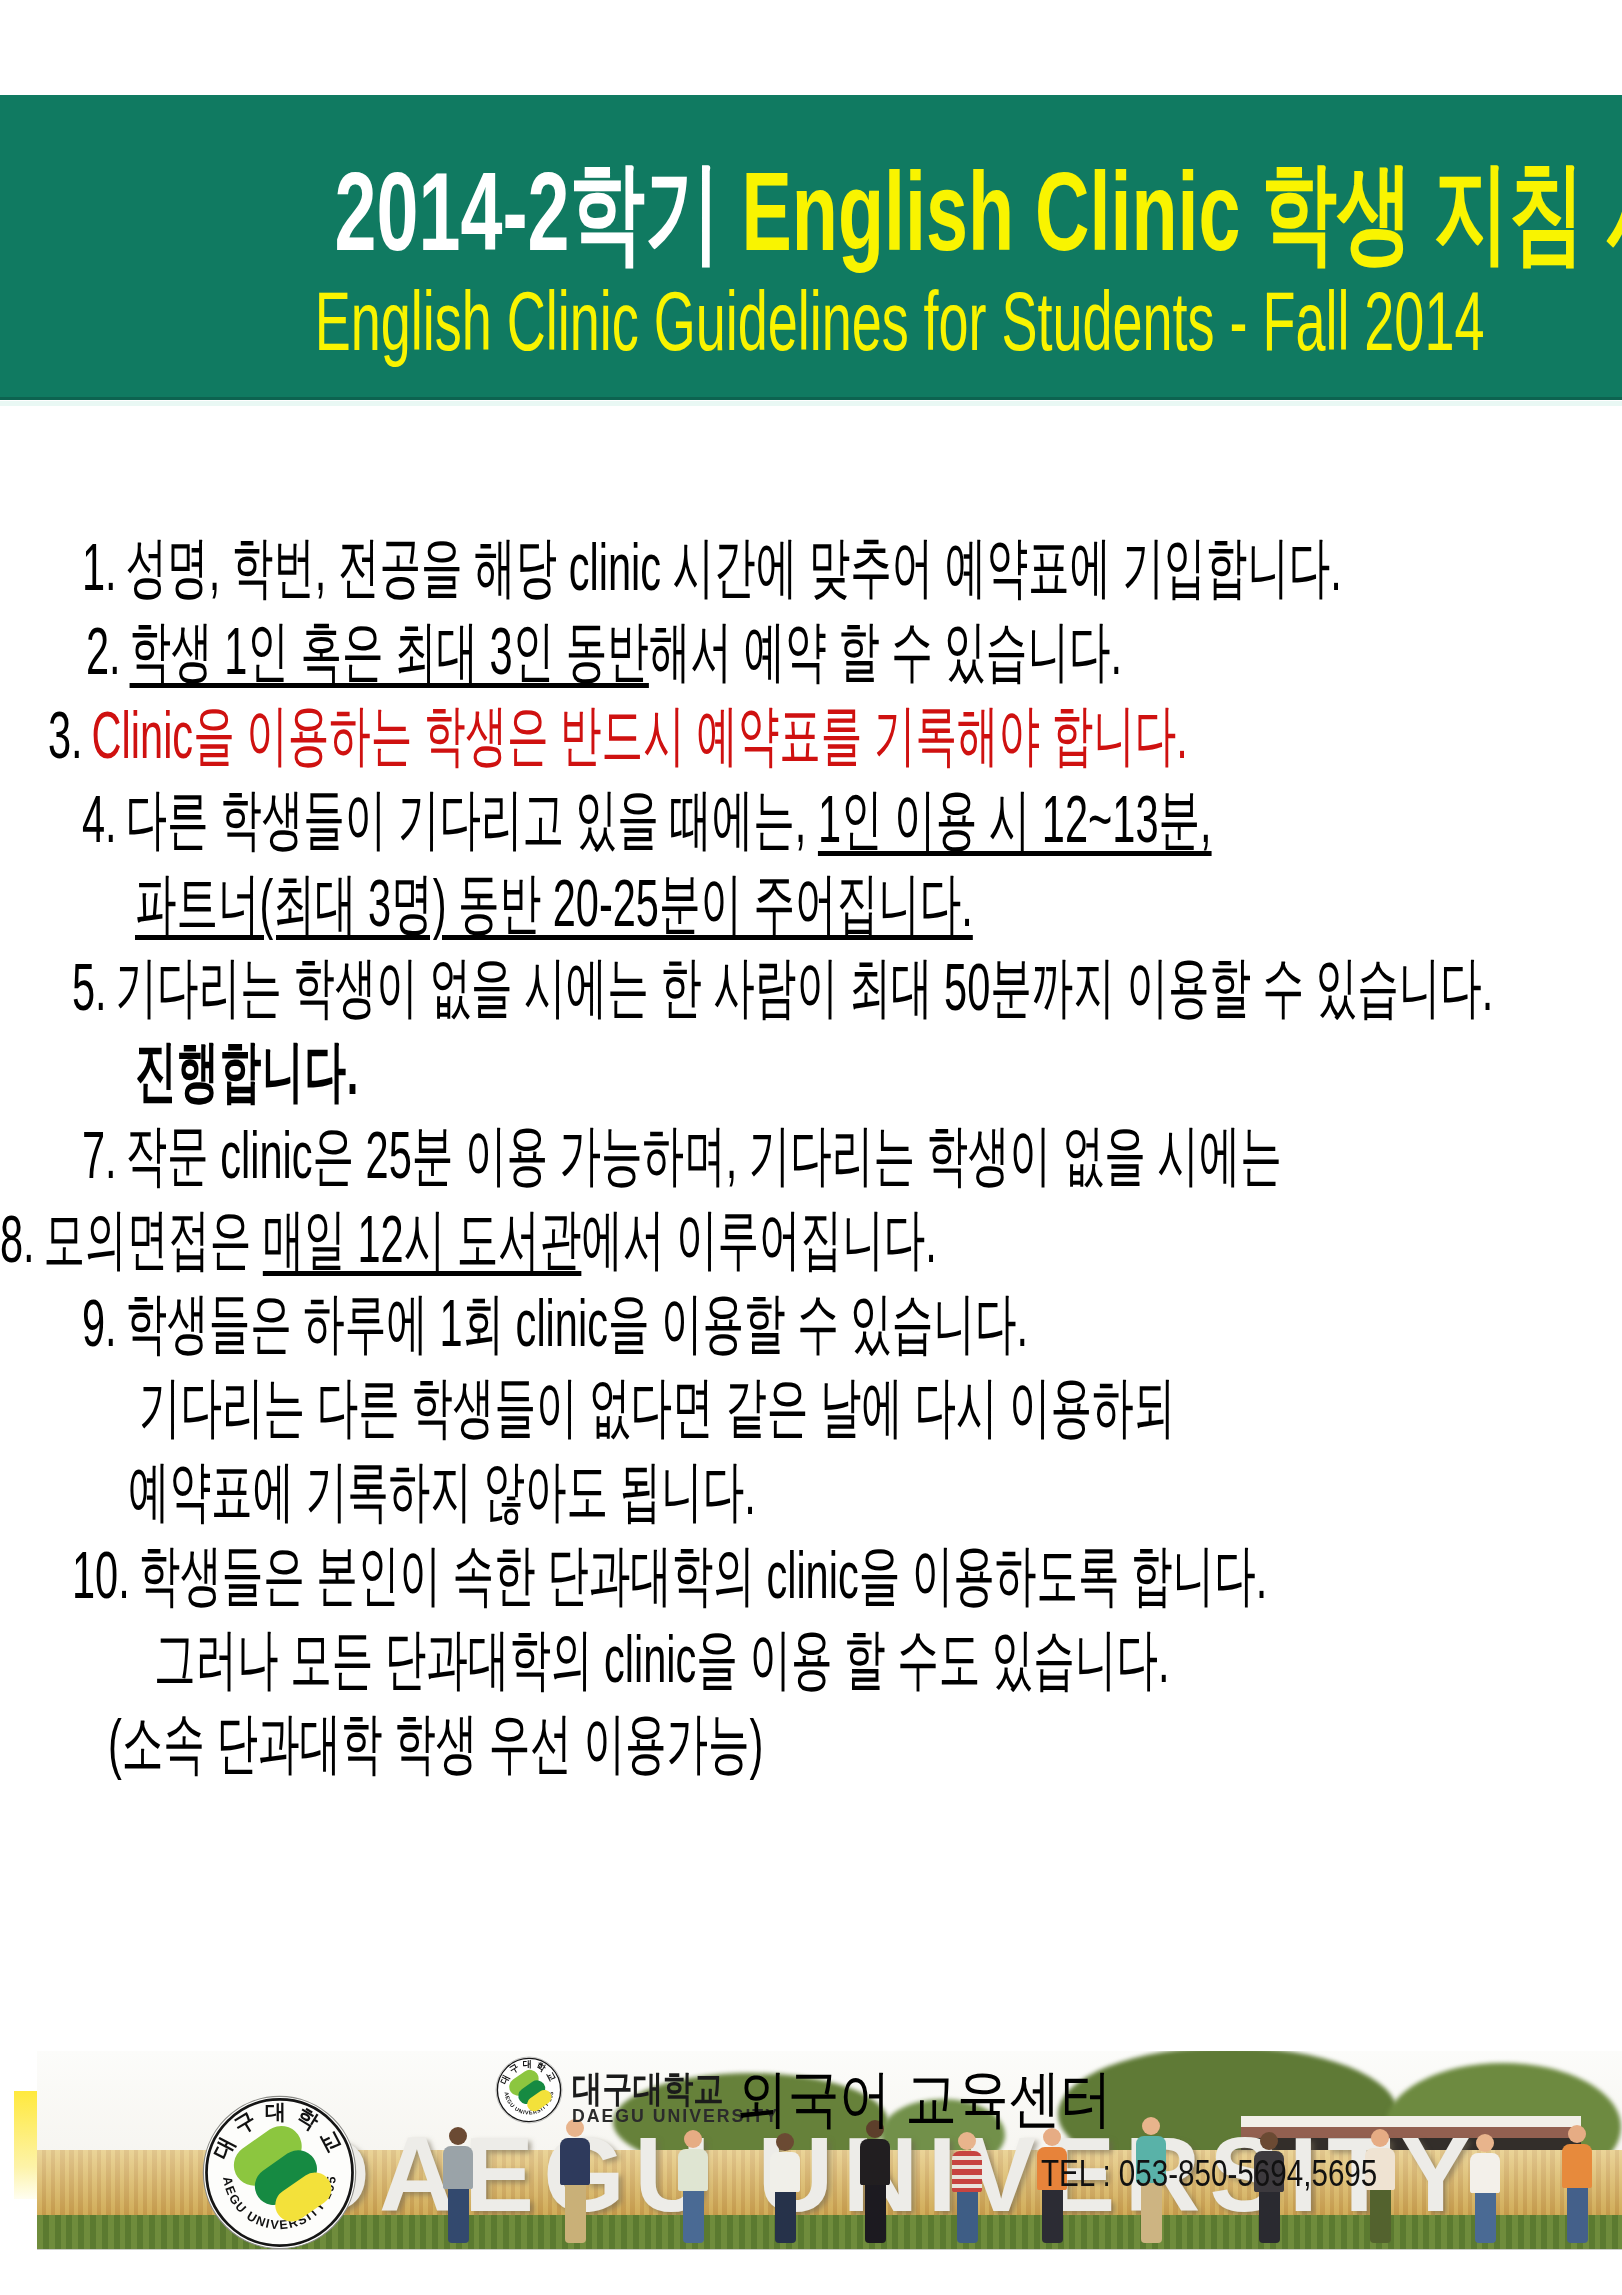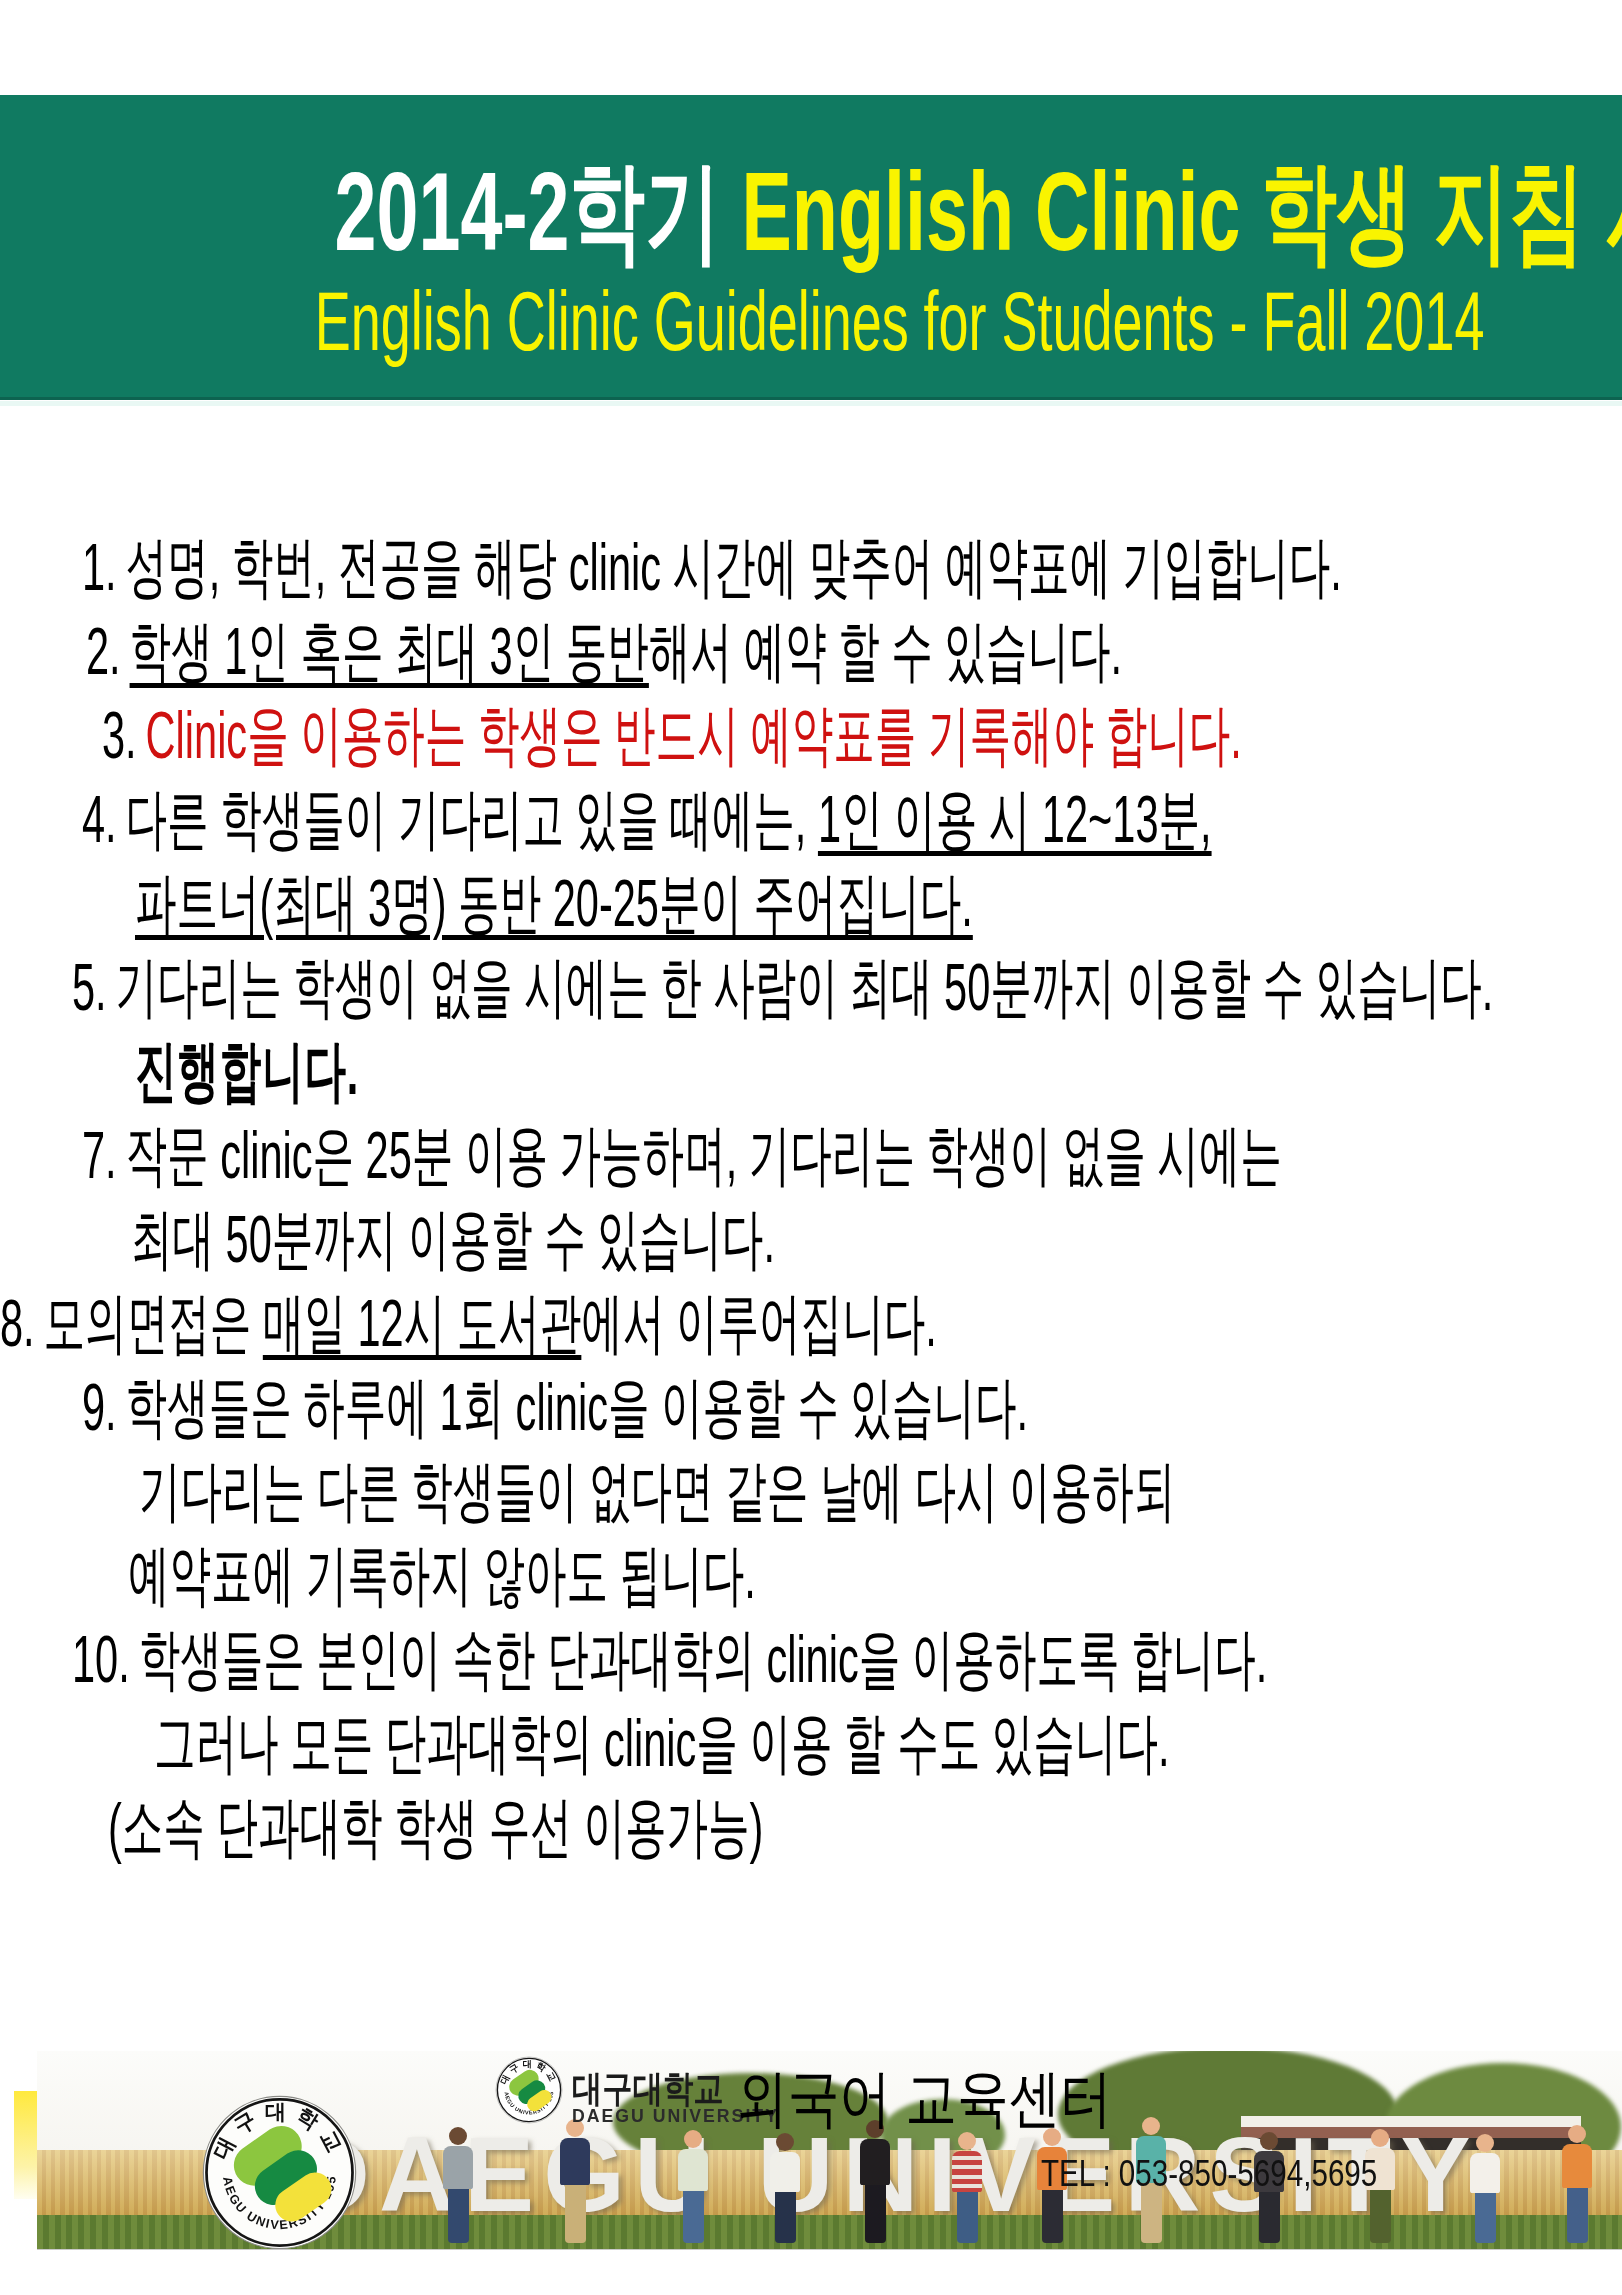--- a/index.html
+++ b/index.html
@@ -75,31 +75,30 @@
   <div class="title-line2">
     <span class="squeeze">English Clinic Guidelines for Students - Fall 2014</span>
   </div>
 </div>
 
 <div class="body-list">
   <div class="bline" style="padding-left:82px"><span class="cx"><span class="num">1.</span><span>성명, 학번, 전공을 해당 clinic 시간에 맞추어 예약표에 기입합니다.</span></span></div>
 
   <div class="bline" style="padding-left:86px"><span class="cx"><span class="num">2.</span><span class="useg">학생 1인 혹은 최대 3인 동반</span><span>해서 예약 할 수 있습니다.</span></span></div>
 
-  <div class="bline" style="padding-left:102px"><span class="cx"><span class="num">3.</span><span class="rseg">Clinic을 이용하는 학생은 반드시 예약표를 기록해야 합니다.</span></span></div>
+  <div class="bline" style="padding-left:48px"><span class="cx"><span class="num">3.</span><span class="rseg">Clinic을 이용하는 학생은 반드시 예약표를 기록해야 합니다.</span></span></div>
 
   <div class="bline" style="padding-left:82px"><span class="cx"><span class="num">4.</span><span>다른 학생들이 기다리고 있을 때에는, </span><span class="useg">1인 이용 시 12~13분,</span></span></div>
   <div class="bline" style="padding-left:135px"><span class="cx"><span class="useg">파트너(최대 3명) 동반 20-25분이 주어집니다.</span></span></div>
 
   <div class="bline" style="padding-left:72px"><span class="cx"><span class="num">5.</span><span>기다리는 학생이 없을 시에는 한 사람이 최대 50분까지 이용할 수 있습니다.</span></span></div>
 
   <div class="bline" style="padding-left:135px"><span class="cx"><span class="bseg">진행합니다.</span></span></div>
 
   <div class="bline" style="padding-left:82px"><span class="cx"><span class="num">7.</span><span>작문 clinic은 25분 이용 가능하며, 기다리는 학생이 없을 시에는</span></span></div>
-  <div class="bline" style="padding-left:131px"><span class="cx"><span>최대 50분까지 이용할 수 있습니다.</span></span></div>
 
   <div class="bline" style=""><span class="cx"><span class="num">8.</span><span>모의면접은 </span><span class="useg">매일 12시 도서관</span><span>에서 이루어집니다.</span></span></div>
 
   <div class="bline" style="padding-left:82px"><span class="cx"><span class="num">9.</span><span>학생들은 하루에 1회 clinic을 이용할 수 있습니다.</span></span></div>
   <div class="bline" style="padding-left:139px"><span class="cx"><span>기다리는 다른 학생들이 없다면 같은 날에 다시 이용하되</span></span></div>
   <div class="bline" style="padding-left:128px"><span class="cx"><span>예약표에 기록하지 않아도 됩니다.</span></span></div>
 
   <div class="bline" style="padding-left:72px"><span class="cx"><span class="num">10.</span><span>학생들은 본인이 속한 단과대학의 clinic을 이용하도록 합니다.</span></span></div>
   <div class="bline" style="padding-left:154px"><span class="cx"><span>그러나 모든 단과대학의 clinic을 이용 할 수도 있습니다.</span></span></div>
   <div class="bline" style="padding-left:108px"><span class="cx"><span>(소속 단과대학 학생 우선 이용가능)</span></span></div>

